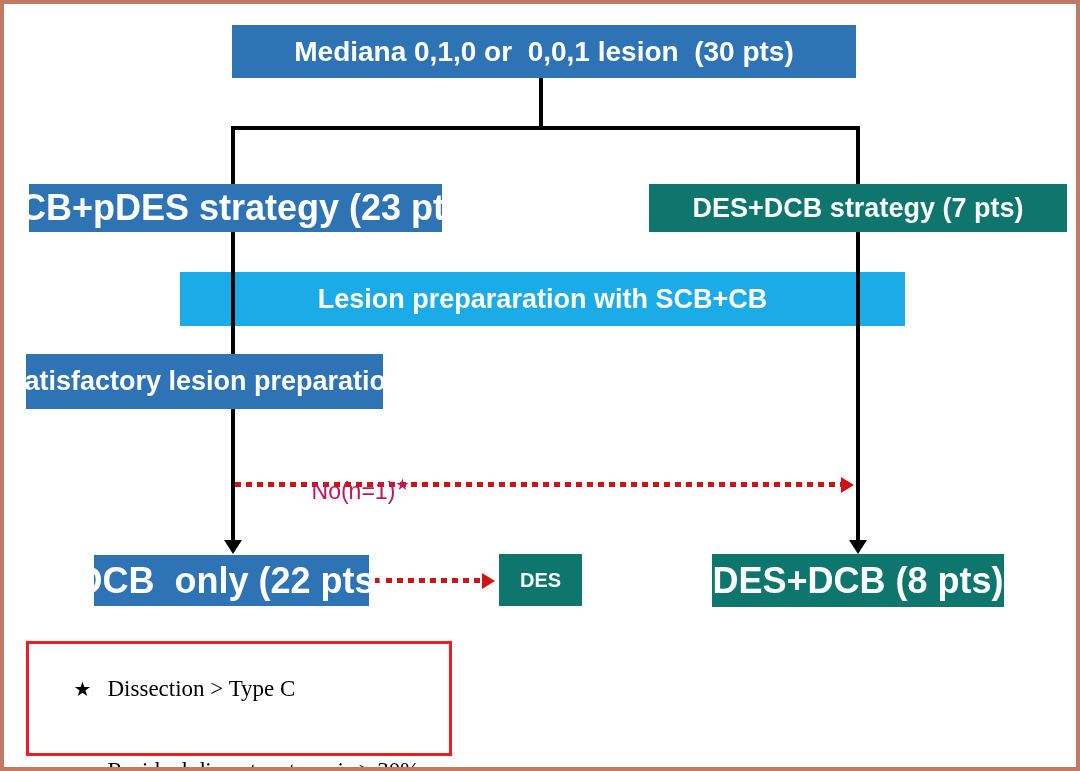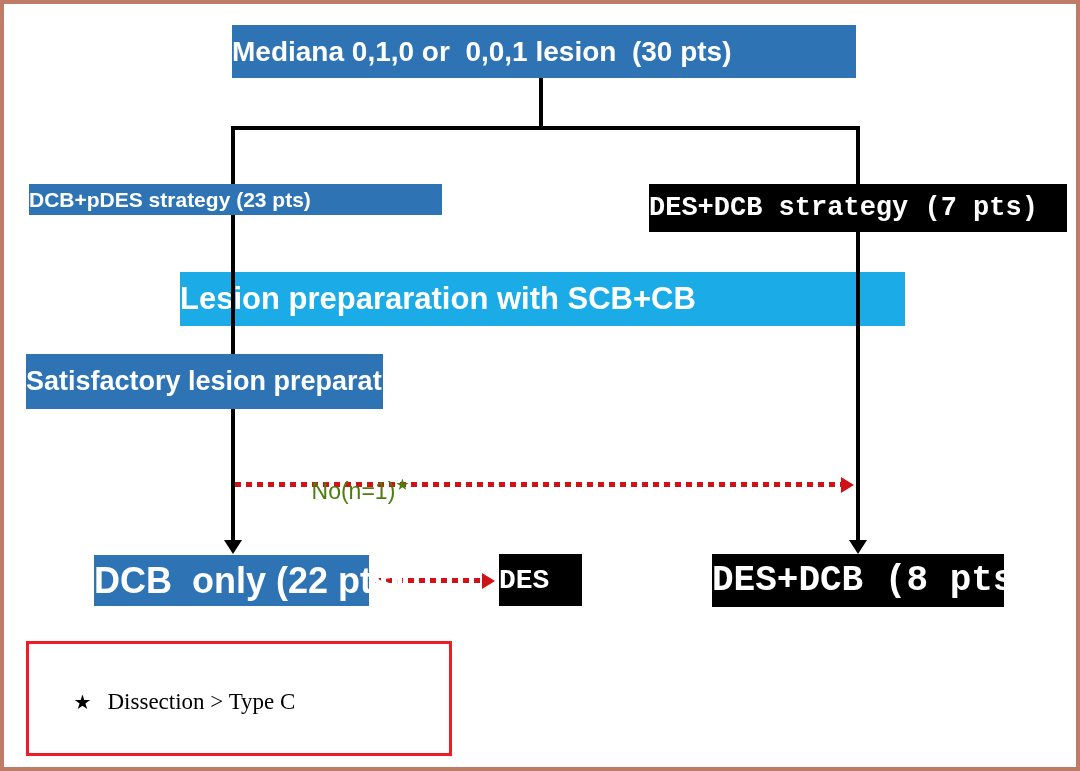--- a/index.html
+++ b/index.html
@@ -7,52 +7,52 @@
   .frame{
     position:relative;
     width:1080px;height:771px;
     box-sizing:border-box;
     background:#ffffff;
     border:4px solid #be7c66;
     overflow:hidden;
   }
   .box{
     position:absolute;
-    display:flex;align-items:center;
+    display:flex;align-items:center;justify-content:center;
     color:#ffffff;font-weight:bold;
     text-align:center;
     z-index:2;
   }
   .box span{white-space:pre;}
   .box.blue{background:#2e74b5;}
-  .box.orange{background:#000000;font-family:Liberation Mono, monospace;}
+  .box.orange{background:#0f766e;}
   .box.cyan{background:#1bace8;z-index:0;}
   .line{position:absolute;background:#000000;z-index:1;}
   .arrow-down{
     position:absolute;width:0;height:0;z-index:1;
     border-left:9px solid transparent;border-right:9px solid transparent;
     border-top:14px solid #000000;
   }
   .dotted{
     position:absolute;height:5px;z-index:1;
     background-image:repeating-linear-gradient(90deg,#d01217 0 6px,transparent 6px 11px);
   }
   .arrow-right{
     position:absolute;width:0;height:0;z-index:1;
     border-top:8px solid transparent;border-bottom:8px solid transparent;
     border-left:13px solid #d01217;
   }
   .edge-label{
-    position:absolute;color:#4d7c0f;font-size:23px;z-index:3;white-space:pre;
+    position:absolute;color:#be185d;font-size:23px;z-index:3;white-space:pre;
   }
   .edge-label sup{font-size:16px;}
   .legend{
     position:absolute;left:22px;top:637px;width:426px;height:115px;
     box-sizing:border-box;border:3px solid #ee1c25;
-    font-family:"Liberation Serif", serif;font-size:23px;line-height:36px;
+    font-family:"Liberation Serif", serif;font-size:23px;line-height:27px;
     color:#000000;padding:4px 8px 4px 10px;z-index:3;
   }
   .legend-line{padding-left:34px;white-space:pre;}
   .legend-line.first{padding-left:0;}
   .legend-star{display:inline-block;width:34px;font-size:20px;}
 </style>
 </head>
 <body>
 
 <div class="frame">
@@ -66,41 +66,41 @@
 
   <div class="dotted" style="left:231px;top:478px;width:606px;"></div>
   <div class="arrow-right" style="left:837px;top:473px;"></div>
   <div class="dotted" style="left:371px;top:574px;width:107px;"></div>
   <div class="arrow-right" style="left:478px;top:569px;"></div>
 
   <div class="box blue" style="left:228px;top:21px;width:624px;height:53px;font-size:28px;">
     <span>Mediana 0,1,0 or  0,0,1 lesion  (30 pts)</span>
   </div>
 
-  <div class="box blue" style="left:25px;top:180px;width:413px;height:31px;font-size:21px;">
+  <div class="box blue" style="left:25px;top:180px;width:413px;height:48px;font-size:36px;">
     <span>DCB+pDES strategy (23 pts)</span>
   </div>
 
   <div class="box orange" style="left:645px;top:180px;width:418px;height:48px;font-size:27px;">
     <span>DES+DCB strategy (7 pts)</span>
   </div>
 
-  <div class="box cyan" style="left:176px;top:268px;width:725px;height:54px;font-size:31px;">
+  <div class="box cyan" style="left:176px;top:268px;width:725px;height:54px;font-size:27px;">
     <span>Lesion prepararation with SCB+CB</span>
   </div>
 
   <div class="box blue" style="left:22px;top:350px;width:357px;height:55px;font-size:27px;">
     <span>Satisfactory lesion preparation</span>
   </div>
 
   <div class="box blue" style="left:90px;top:551px;width:275px;height:51px;font-size:36px;">
     <span>DCB  only (22 pts)</span>
   </div>
 
-  <div class="box orange" style="left:495px;top:550px;width:83px;height:52px;font-size:28px;">
+  <div class="box orange" style="left:495px;top:550px;width:83px;height:52px;font-size:20px;">
     <span>DES</span>
   </div>
 
   <div class="box orange" style="left:708px;top:550px;width:292px;height:53px;font-size:36px;">
     <span>DES+DCB (8 pts)</span>
   </div>
 
   <div class="edge-label" style="left:282px;top:444px;">
     <span>No(n=1)</span><sup>★</sup>
   </div>

